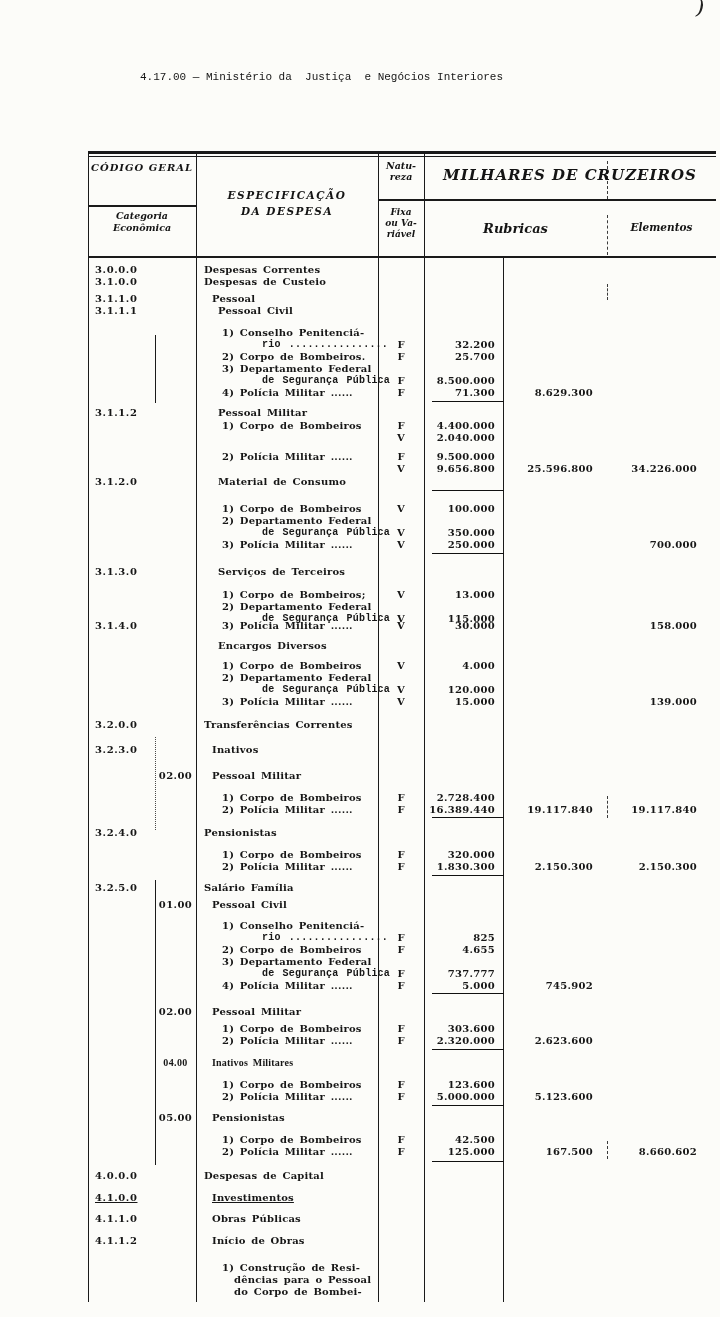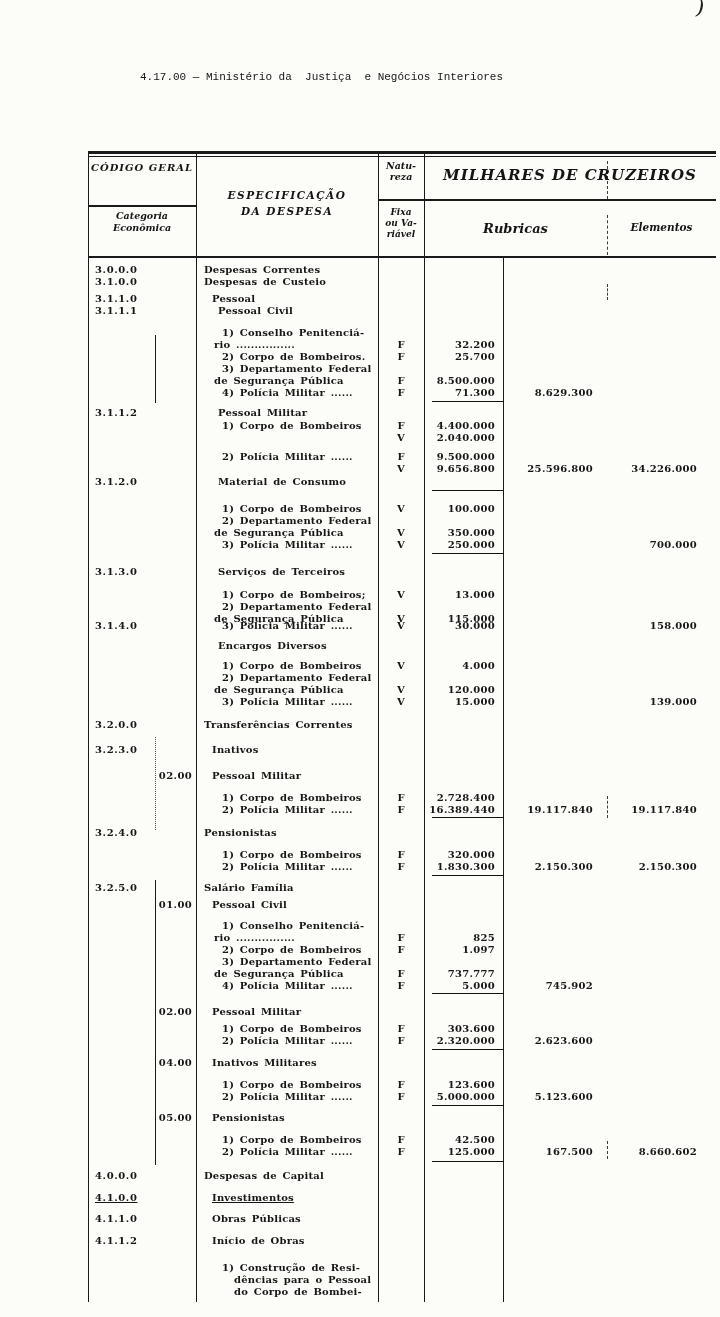--- a/index.html
+++ b/index.html
@@ -47,21 +47,21 @@
   .cell.sub{text-align:center;letter-spacing:.4px;}
   .cell.espec{letter-spacing:.2px;word-spacing:2px;}
   .cell.nat{text-align:center;}
   .cell.val{text-align:right;padding-right:8px;letter-spacing:.3px;}
   .cell.rub{text-align:right;padding-right:14px;letter-spacing:.3px;}
   .cell.ele{text-align:right;padding-right:19px;letter-spacing:.3px;}
   .ind0{padding-left:8px;}
   .ind1{padding-left:16px;}
   .ind2{padding-left:22px;}
   .ind3{padding-left:26px;}
-  .ind4{padding-left:18px;}
+  .ind4{padding-left:66px;font-family:Liberation Mono, monospace;}
   .ind5{padding-left:38px;}
 </style>
 </head>
 <body>
 
 <div class="page">
 
 
   <div class="heading-line heading-1">4.17.00 — Ministério da  Justiça  e Negócios Interiores</div>
 
@@ -500,21 +500,21 @@
           <div class="cell nat">F</div>
           <div class="cell val">825</div>
           <div class="cell rub"></div>
           <div class="cell ele"></div>
         </div>
         <div class="trow" style="top: 793px;">
           <div class="cell code"></div>
           <div class="cell sub"></div>
           <div class="cell espec ind3">2) Corpo de Bombeiros</div>
           <div class="cell nat">F</div>
-          <div class="cell val">1.097</div>
+          <div class="cell val">4.655</div>
           <div class="cell rub"></div>
           <div class="cell ele"></div>
         </div>
         <div class="trow" style="top: 805px;">
           <div class="cell code"></div>
           <div class="cell sub"></div>
           <div class="cell espec ind3">3) Departamento Federal</div>
           <div class="cell nat"></div>
           <div class="cell val"></div>
           <div class="cell rub"></div>
@@ -558,21 +558,21 @@
         </div>
         <div class="trow" style="top: 884px;">
           <div class="cell code"></div>
           <div class="cell sub"></div>
           <div class="cell espec ind3">2) Polícia Militar ......</div>
           <div class="cell nat">F</div>
           <div class="cell val">2.320.000</div>
           <div class="cell rub">2.623.600</div>
           <div class="cell ele"></div>
         </div>
-        <div class="trow" style="top: 906px;">
+        <div class="trow" style="top: 906px; font-family: Liberation Serif, serif;">
           <div class="cell code"></div>
           <div class="cell sub">04.00</div>
           <div class="cell espec ind1">Inativos Militares</div>
           <div class="cell nat"></div>
           <div class="cell val"></div>
           <div class="cell rub"></div>
           <div class="cell ele"></div>
         </div>
         <div class="trow" style="top: 928px;">
           <div class="cell code"></div>

